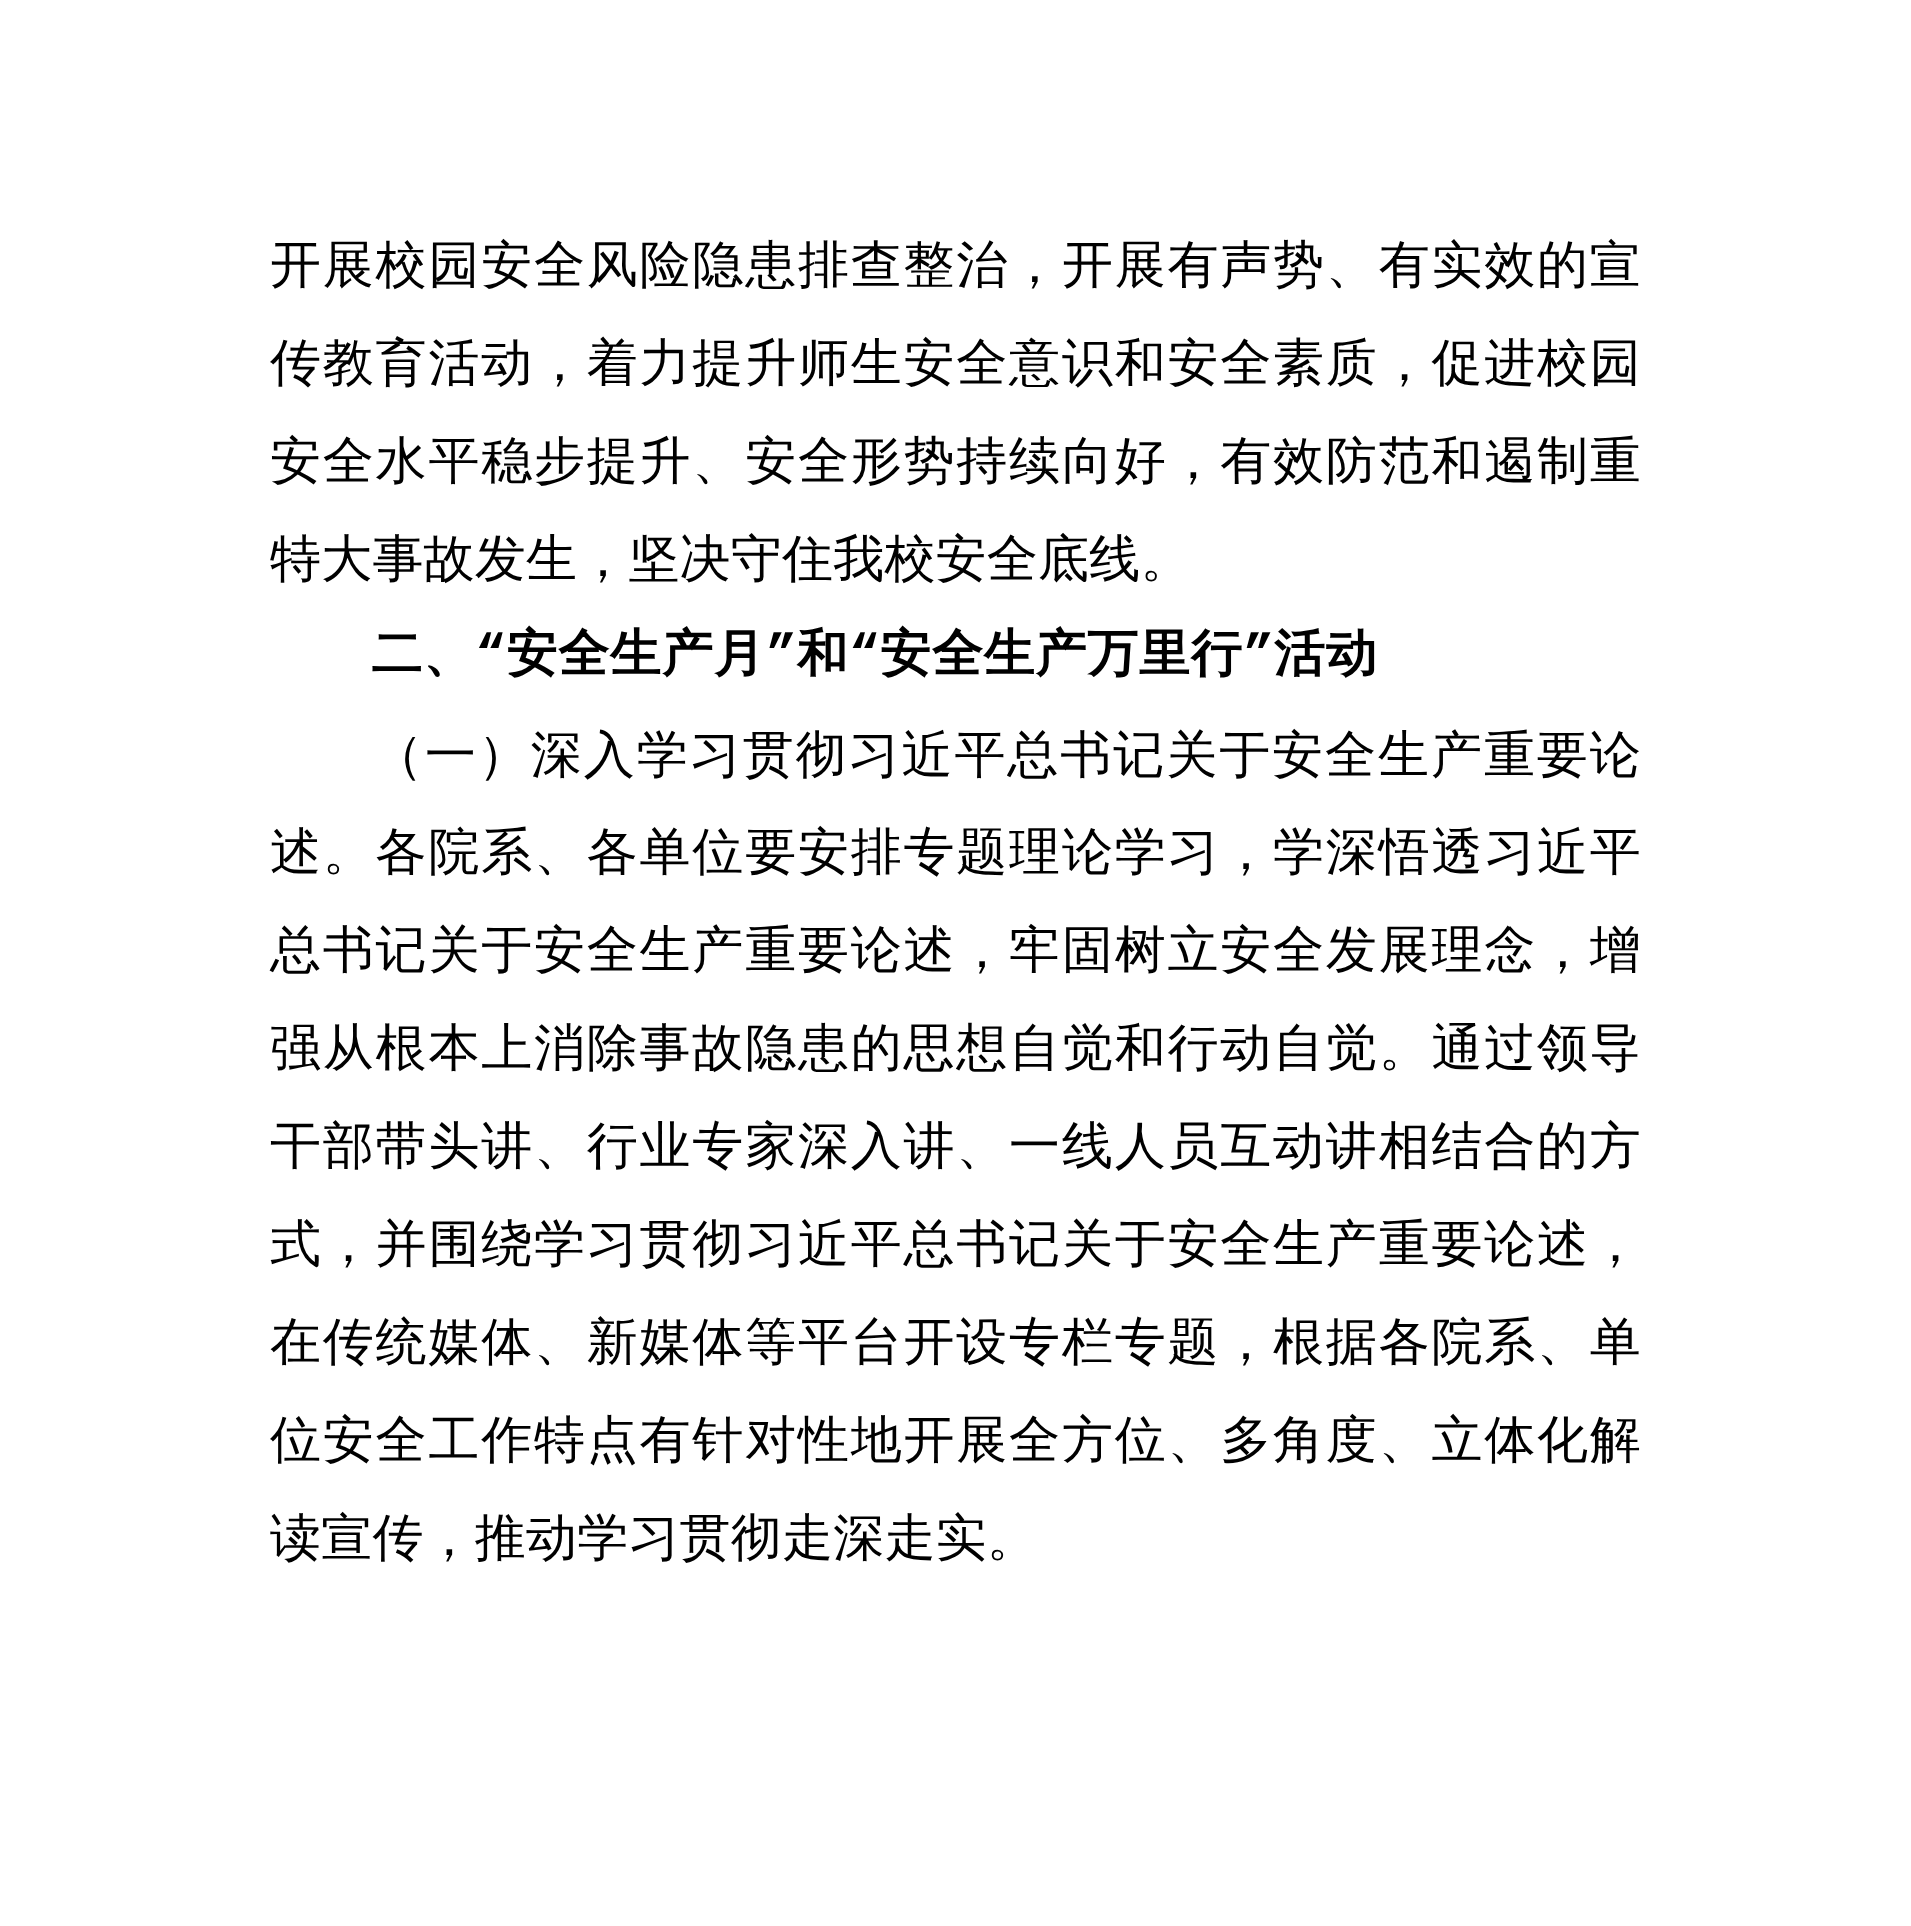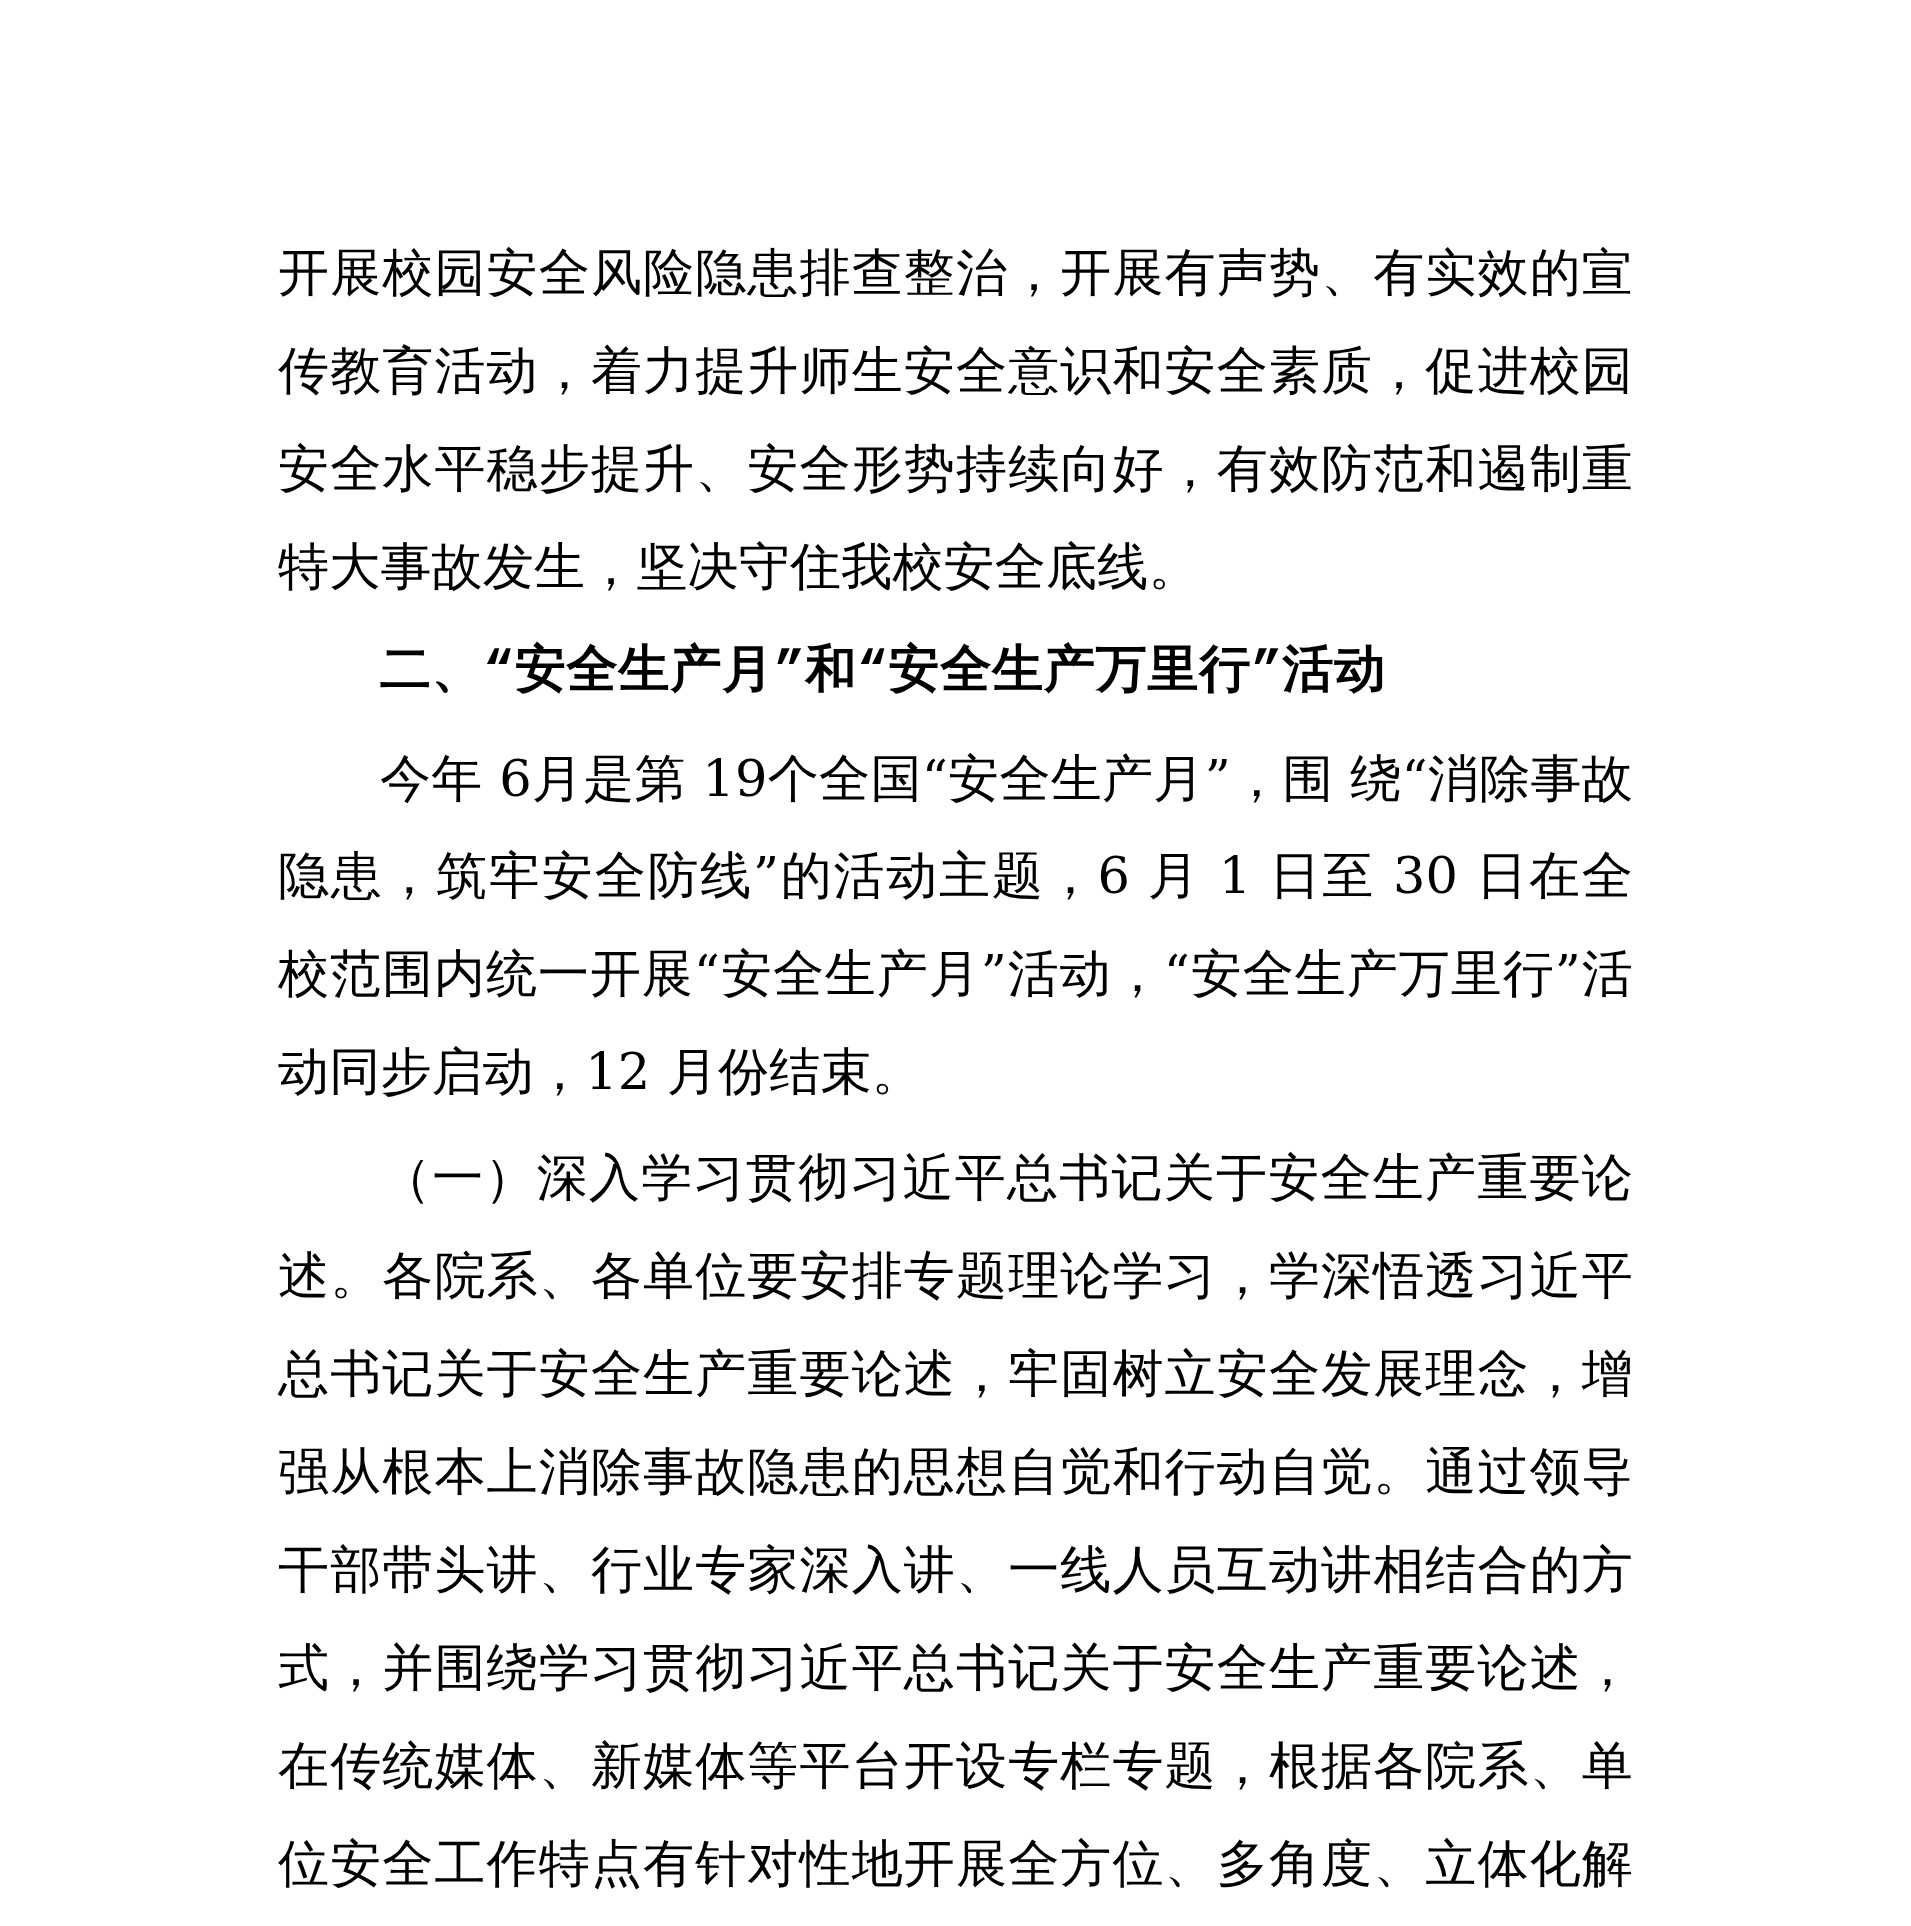--- a/index.html
+++ b/index.html
@@ -20,21 +20,21 @@
     box-sizing: border-box;
     overflow: hidden;
   }
   .content {
     position: absolute;
     left: 270px;
     top: 216px;
     width: 1371px;
   }
   p {
-    margin: 8px;
+    margin: 0;
     font-size: 51px;
     line-height: 1.92;
     letter-spacing: 0.2px;
     text-align: justify;
     text-justify: inter-ideograph;
     font-weight: 400;
   }
   p.indent {
     text-indent: 102px;
   }
@@ -49,20 +49,19 @@
 <body>
 
 <div class="page">
 
   <div class="content">
 
     <p class="body">开展校园安全风险隐患排查整治，开展有声势、有实效的宣传教育活动，着力提升师生安全意识和安全素质，促进校园安全水平稳步提升、安全形势持续向好，有效防范和遏制重特大事故发生，坚决守住我校安全底线。</p>
 
     <p class="heading">二、“安全生产月”和“安全生产万里行”活动</p>
 
-    <p class="indent">今年 6月是第 19个全国“安全生产月”，围 绕“消除事故隐患，筑牢安全防线”的活动主题，6 月 1 日至 30 日在全校范围内统一开展“安全生产月”活动，“安全生产万里行”活动同步启动，12 月份结束。</p>
 
     <p class="indent">（一）深入学习贯彻习近平总书记关于安全生产重要论述。各院系、各单位要安排专题理论学习，学深悟透习近平总书记关于安全生产重要论述，牢固树立安全发展理念，增强从根本上消除事故隐患的思想自觉和行动自觉。通过领导干部带头讲、行业专家深入讲、一线人员互动讲相结合的方式，并围绕学习贯彻习近平总书记关于安全生产重要论述，在传统媒体、新媒体等平台开设专栏专题，根据各院系、单位安全工作特点有针对性地开展全方位、多角度、立体化解读宣传，推动学习贯彻走深走实。</p>
 
   </div>
 
 </div>
 
 
 </body></html>

